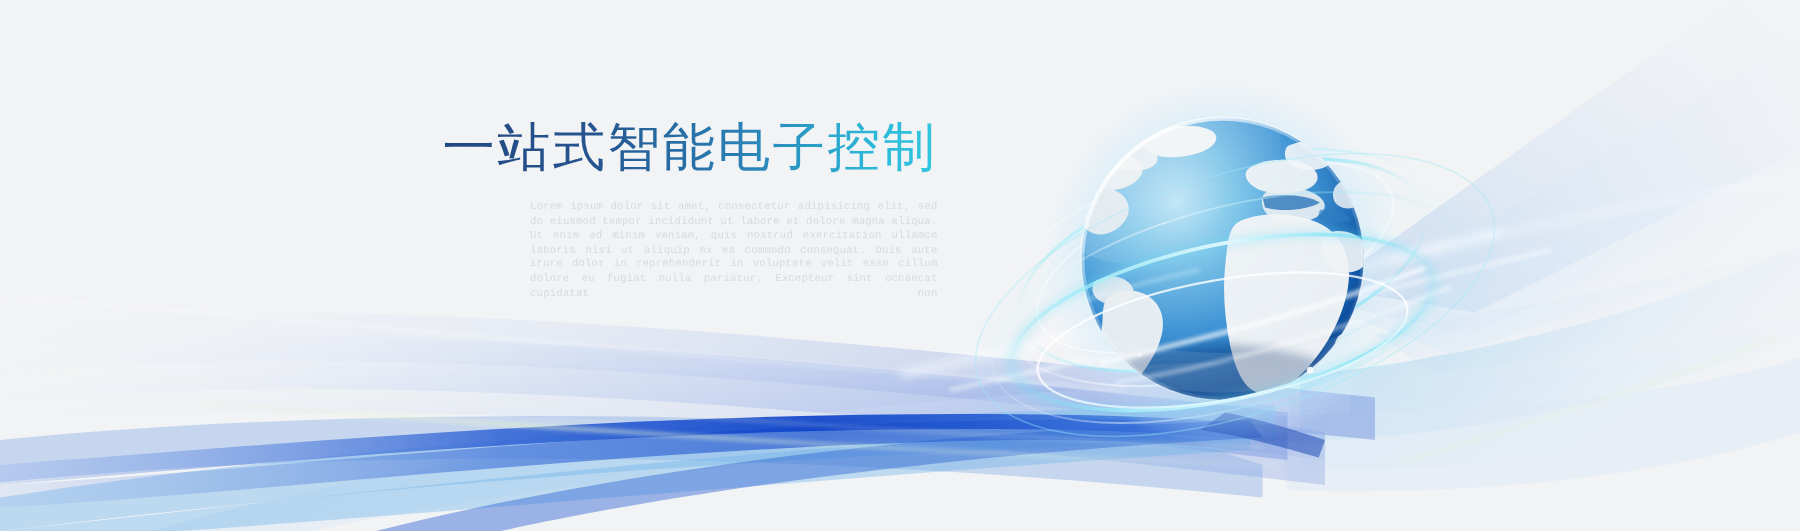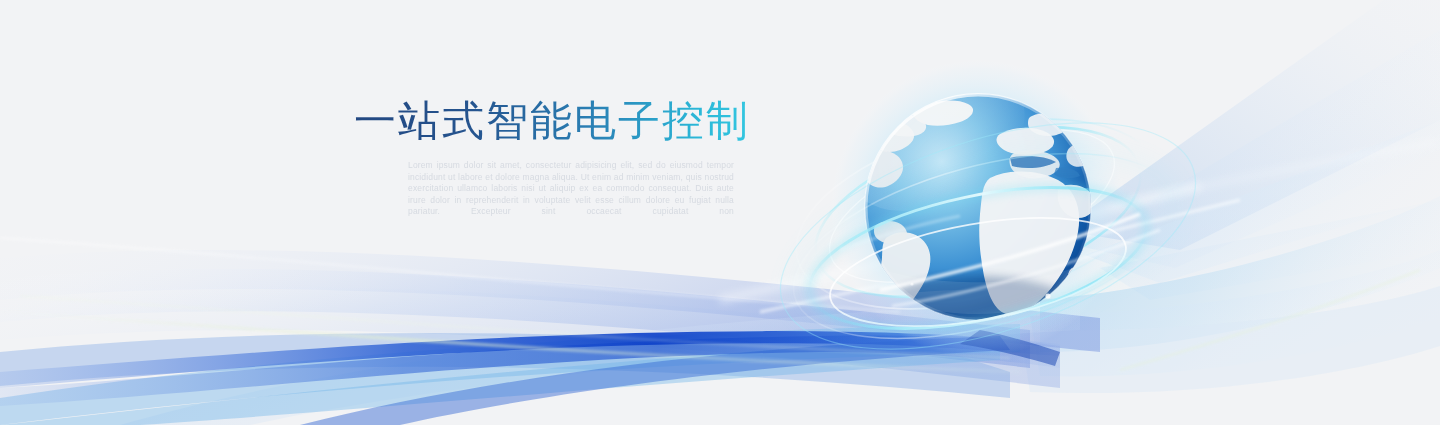--- a/index.html
+++ b/index.html
@@ -6,21 +6,21 @@
     margin: 0;
     padding: 0;
     background: #ffffff;
   }
   #banner {
     position: relative;
     width: 1440px;
     height: 425px;
     overflow: hidden;
     background: #f2f3f5;
-    font-family: Liberation Sans, sans-serif;
+    font-family: Liberation Mono, monospace;
   }
   #bg-art {
     position: absolute;
     inset: 0;
     width: 1440px;
     height: 425px;
     display: block;
   }
   .text-block {
     position: absolute;
@@ -44,21 +44,21 @@
     -webkit-text-fill-color: transparent;
   }
   .headline.line2 {
     background: linear-gradient(90deg, #2a4e86 0%, #2a7fb4 40%, #2bb8d8 78%, #3ccbe4 100%);
     -webkit-background-clip: text;
     background-clip: text;
     color: transparent;
     -webkit-text-fill-color: transparent;
   }
   .lorem {
-    margin: 14px 16px 0 0;
+    margin: 14px 0 0 0;
     width: 326px;
     margin-left: auto;
     font-size: 8.5px;
     line-height: 11.6px;
     color: #d6dae1;
     text-align: justify;
     text-align-last: justify;
     letter-spacing: 0.15px;
   }
 </style>

